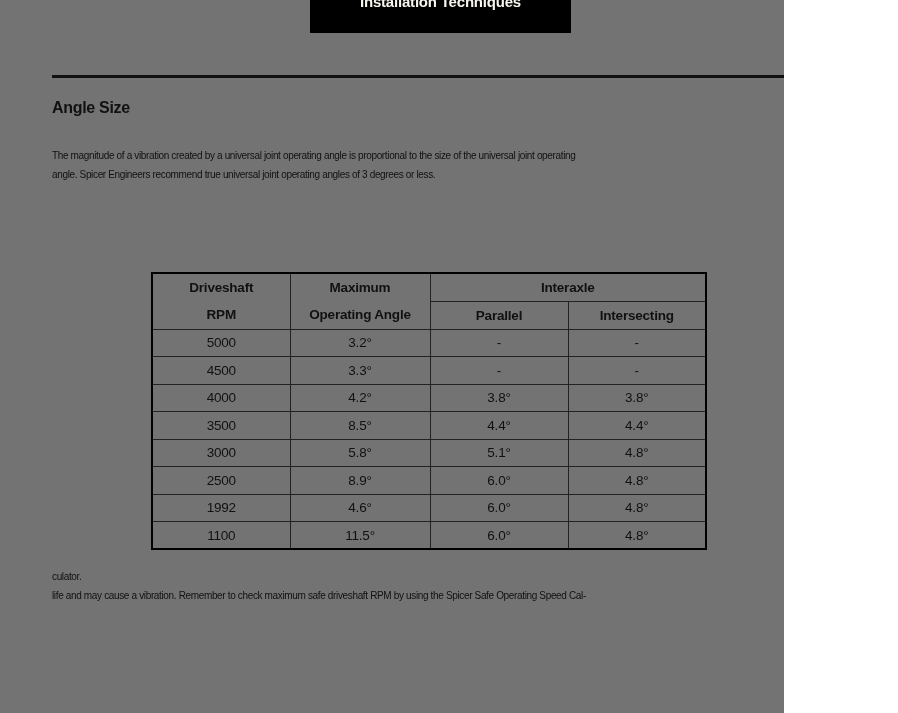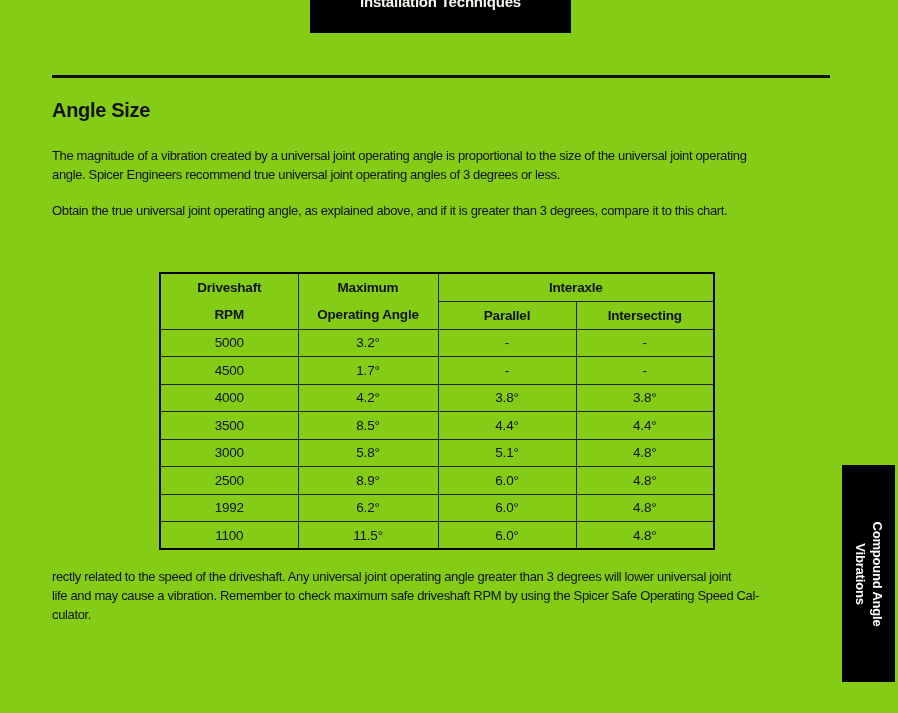--- a/index.html
+++ b/index.html
@@ -1,20 +1,20 @@
 <!DOCTYPE html>
 <html><head>
 <meta charset="utf-8">
 <style>
   html, body { margin: 0; padding: 0; background: #ffffff; }
   #page {
     position: relative;
-    width: 898px;
+    width: 784px;
     height: 713px;
-    background: #84cc16;
+    background: #737373;
     overflow: hidden;
     font-family: "Liberation Sans", "DejaVu Sans", sans-serif;
     color: #111111;
   }
 
   
   .banner {
     position: absolute;
     left: 310px; top: 0; width: 261px; height: 33px;
     background: #000000;
@@ -37,43 +37,43 @@
   .rule {
     position: absolute;
     left: 52px; top: 75px; width: 778px; height: 2.5px;
     background: #111111;
   }
 
   
   .title {
     position: absolute;
     left: 52px; top: 99px;
-    font-size: 20px;
+    font-size: 16px;
     font-weight: bold;
     letter-spacing: -0.3px;
     white-space: nowrap;
   }
 
   
   .para {
     position: absolute;
     left: 52px;
-    font-size: 13px;
+    font-size: 10px;
     line-height: 19px;
     letter-spacing: -0.35px;
   }
   .para div { white-space: nowrap; }
   .para-1 { top: 146px; }
   .para-2 { top: 201px; }
   .para-3 { top: 567px; }
 
   
   table.chart {
     position: absolute;
-    left: 159px; top: 272px;
+    left: 151px; top: 272px;
     width: 554px;
     border-collapse: collapse;
     table-layout: fixed;
     border: 2px solid #000000;
     font-size: 13.5px;
     letter-spacing: -0.2px;
   }
   table.chart td {
     border: 1px solid #222222;
     text-align: center;
@@ -119,23 +119,20 @@
 
   <div class="rule"></div>
 
   <div class="title">Angle Size</div>
 
   <div class="para para-1">
     <div>The magnitude of a vibration created by a universal joint operating angle is proportional to the size of the universal joint operating</div>
     <div>angle. Spicer Engineers recommend true universal joint operating angles of 3 degrees or less.</div>
   </div>
 
-  <div class="para para-2">
-    <div>Obtain the true universal joint operating angle, as explained above, and if it is greater than 3 degrees, compare it to this chart.</div>
-  </div>
 
   <table class="chart">
     <colgroup>
       <col style="width:138px">
         <col style="width:140px">
         <col style="width:138px">
         <col style="width:138px">
     </colgroup>
     <tbody>
       <tr class="hrow">
@@ -154,21 +151,21 @@
         <td class="th">Intersecting</td>
       </tr>
       <tr class="brow">
         <td>5000</td>
         <td>3.2°</td>
         <td>-</td>
         <td>-</td>
       </tr>
       <tr class="brow">
         <td>4500</td>
-        <td>1.7°</td>
+        <td>3.3°</td>
         <td>-</td>
         <td>-</td>
       </tr>
       <tr class="brow">
         <td>4000</td>
         <td>4.2°</td>
         <td>3.8°</td>
         <td>3.8°</td>
       </tr>
       <tr class="brow">
@@ -184,37 +181,36 @@
         <td>4.8°</td>
       </tr>
       <tr class="brow">
         <td>2500</td>
         <td>8.9°</td>
         <td>6.0°</td>
         <td>4.8°</td>
       </tr>
       <tr class="brow">
         <td>1992</td>
-        <td>6.2°</td>
+        <td>4.6°</td>
         <td>6.0°</td>
         <td>4.8°</td>
       </tr>
       <tr class="brow">
         <td>1100</td>
         <td>11.5°</td>
         <td>6.0°</td>
         <td>4.8°</td>
       </tr>
     </tbody>
   </table>
 
   <div class="para para-3">
-    <div>rectly related to the speed of the driveshaft. Any universal joint operating angle greater than 3 degrees will lower universal joint</div>
+    <div>culator.</div>
     <div>life and may cause a vibration. Remember to check maximum safe driveshaft RPM by using the Spicer Safe Operating Speed Cal-</div>
-    <div>culator.</div>
   </div>
 
   <div class="side-tab">
     <div class="side-tab-label">
       <div>Compound Angle</div>
       <div>Vibrations</div>
     </div>
   </div>
 
 </div>

